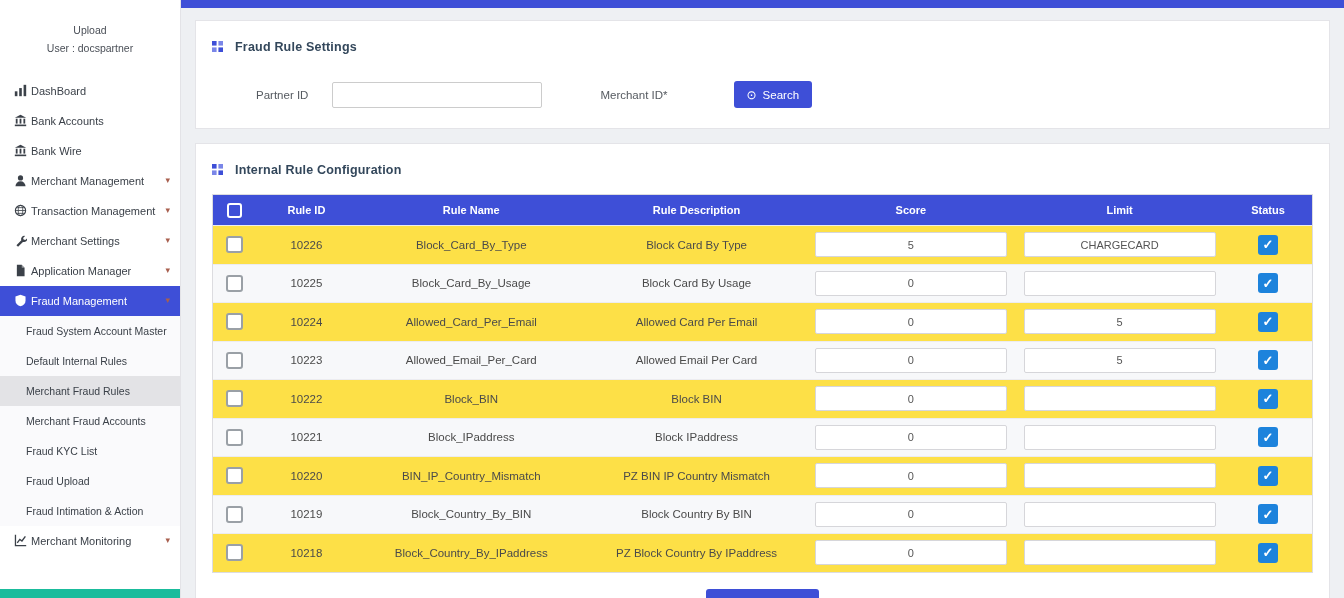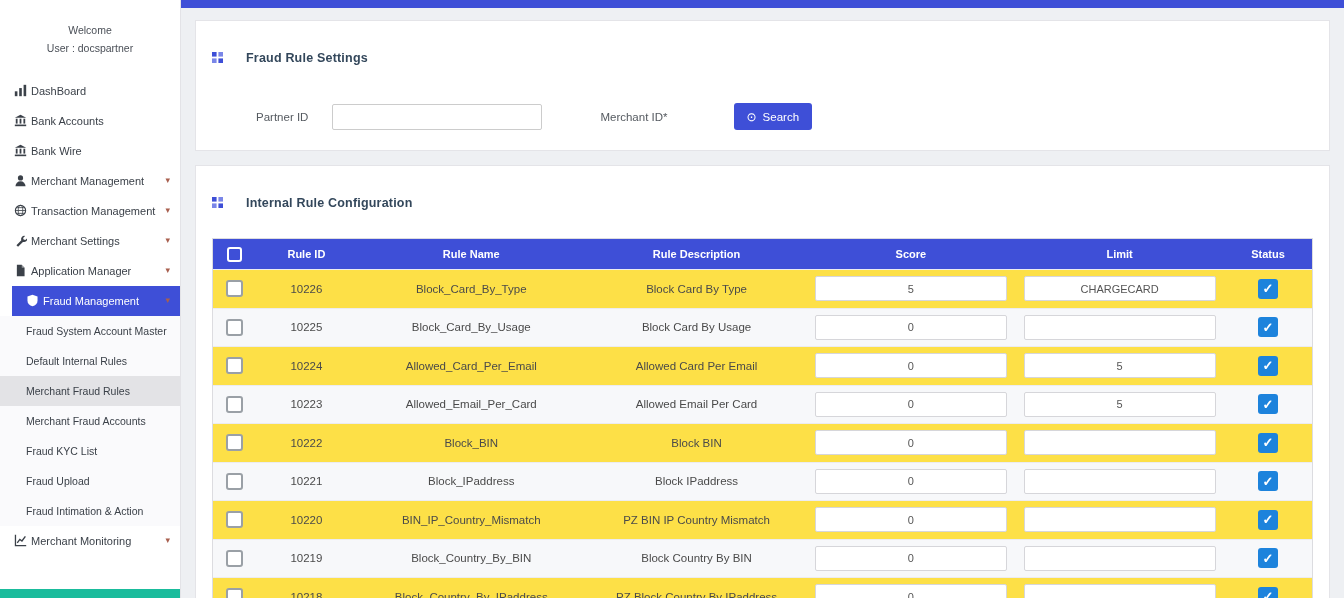--- a/index.html
+++ b/index.html
@@ -19,39 +19,39 @@
   }
   .welcome { padding: 22px 8px 18px; text-align: center; font-size: 10.5px; color: #4a4f57; line-height: 1.7; }
   .side-nav { overflow: hidden; }
   .side-item {
     height: 30px; display: flex; align-items: center; gap: 3px;
     padding: 0 10px 0 14px; font-size: 11px; color: #3b4149; cursor: pointer;
     white-space: nowrap;
   }
   .side-item .side-icon { width: 14px; height: 14px; display: flex; align-items: center; color: #3b4149; flex: 0 0 14px; }
   .side-item .side-icon svg { width: 13px; height: 13px; }
-  .side-item.active { background: #3e4fd7; color: #fff; margin-left: 12px; }
+  .side-item.active { background: #3e4fd7; color: #fff; }
   .side-item.active .side-icon { color: #fff; }
   .caret { margin-left: auto; font-size: 9px; color: #a9604f; line-height: 1; }
   .submenu { background: #fafafc; }
   .sub-item {
     height: 30px; display: flex; align-items: center; padding-left: 26px;
     font-size: 10.5px; color: #3b4149; cursor: pointer; white-space: nowrap;
   }
   .sub-item.active { background: #e3e3e6; }
   .sidebar-accent { margin-top: auto; height: 9px; background: #1abc9c; }
 
   
   .main {
     position: absolute; left: 181px; top: 8px; right: 0; bottom: 0;
     background: #eef0f3; padding: 12px 14px; overflow: hidden;
   }
   .card { background: #fff; border: 1px solid #e4e4e8; margin-bottom: 14px; padding: 14px 16px; }
   .card-title { display: flex; align-items: center; gap: 7px; }
-  .card-title h2 { margin: 16px; font-size: 12.5px; color: #33475b; letter-spacing: .2px; }
+  .card-title h2 { margin: 5px; font-size: 12.5px; color: #33475b; letter-spacing: .2px; }
 
   .form-row { display: flex; align-items: center; padding: 22px 0 6px 44px; }
   .form-label { font-size: 11.5px; color: #555a60; }
   .text-input {
     height: 26px; border: 1px solid #cccccc; border-radius: 2px; padding: 0 8px;
     font-size: 11.5px; color: #444; width: 210px; font-family: inherit; outline: none;
   }
   .ml-24 { margin-left: 24px; } .ml-58 { margin-left: 58px; } .ml-14 { margin-left: 14px; }
   .btn {
     background: #3e4fd7; color: #fff; border: none; border-radius: 3px;
@@ -88,21 +88,21 @@
   .update-row { display: flex; justify-content: center; margin: 16px 0 4px; }
   .update-btn { height: 28px; padding: 0 14px; }
 </style>
 </head>
 <body>
 
 <div class="topbar"></div>
 
 <aside class="sidebar">
   <div class="welcome">
-    <div>Welcome</div>
+    <div>Upload</div>
     <div>User : docspartner</div>
   </div>
   <nav class="side-nav" id="sidebar-nav">
       <div class="side-item">
         <span class="side-icon">
           <svg viewBox="0 0 16 16" fill="currentColor">
             <rect x="1" y="9" width="3.2" height="6"></rect>
             <rect x="6.4" y="5" width="3.2" height="10"></rect>
             <rect x="11.8" y="1" width="3.2" height="14"></rect>
           </svg>

